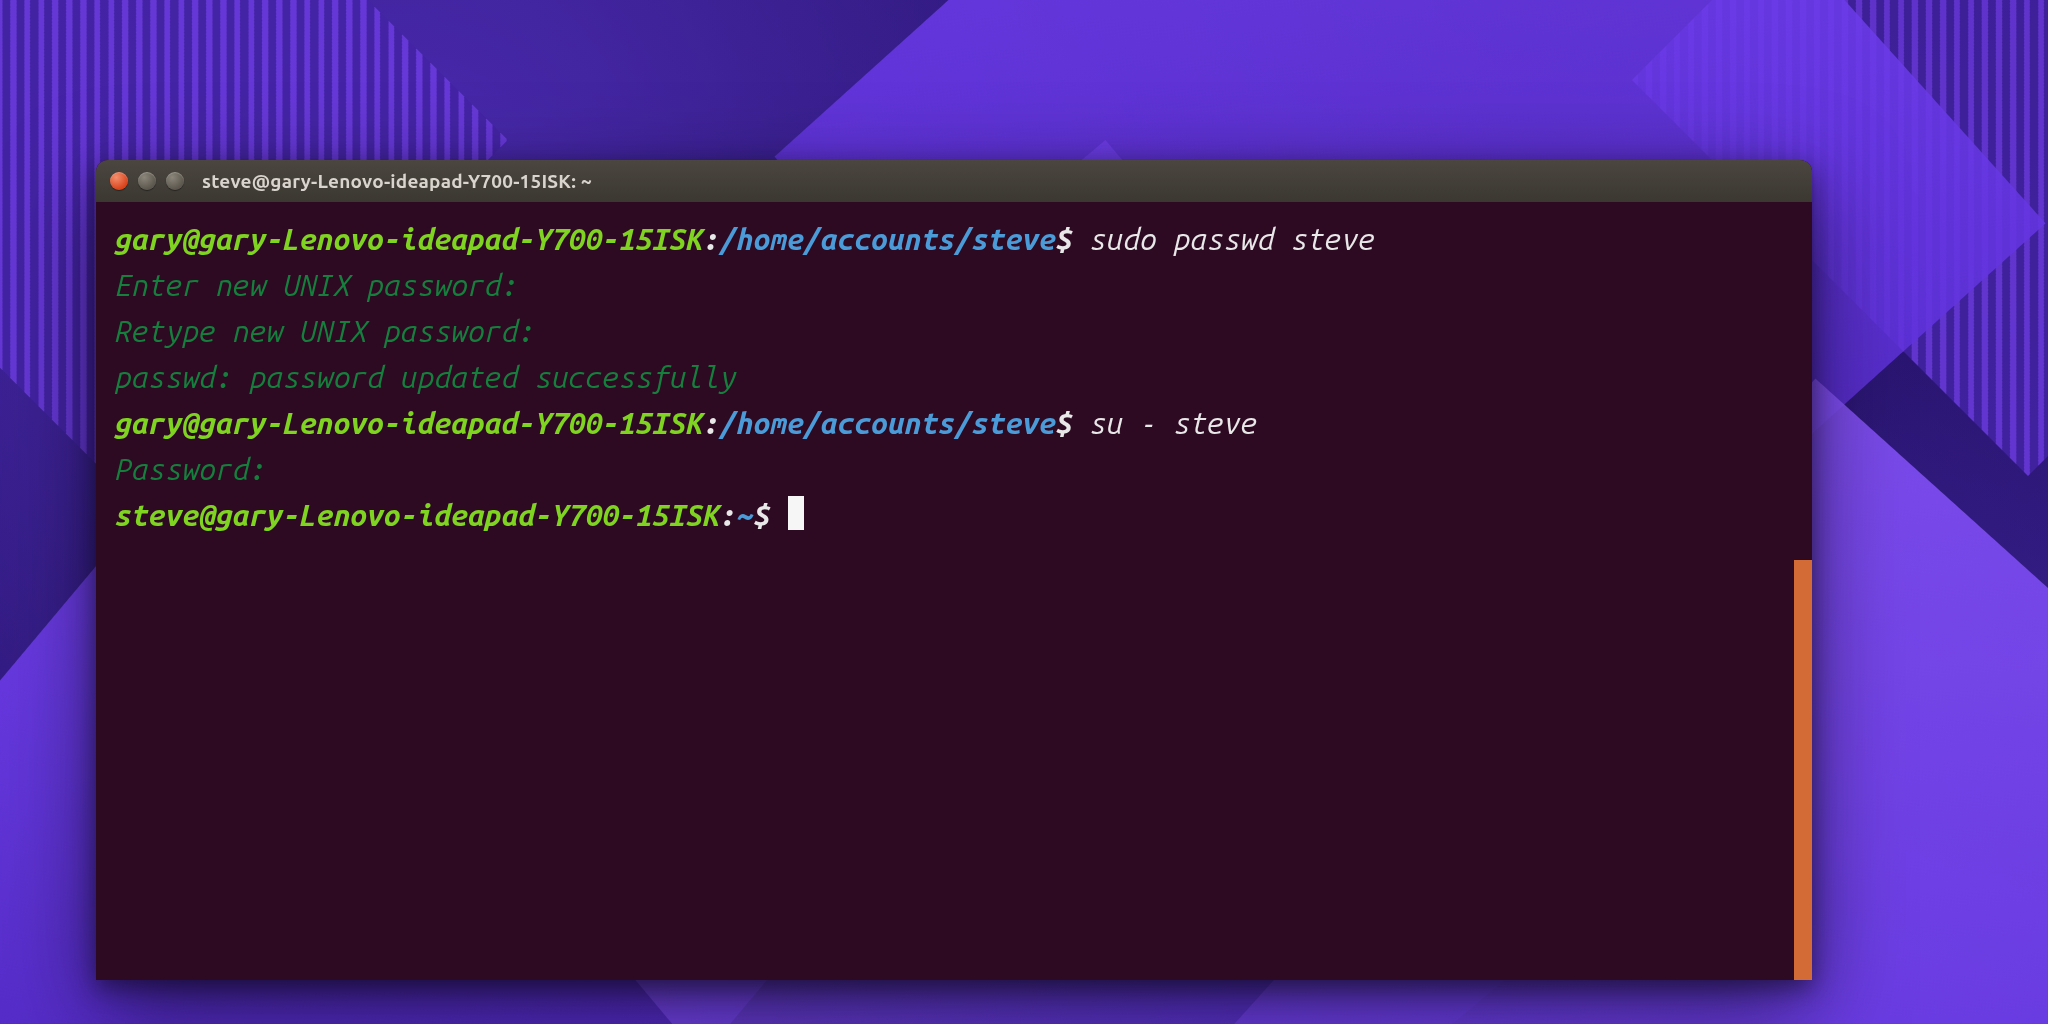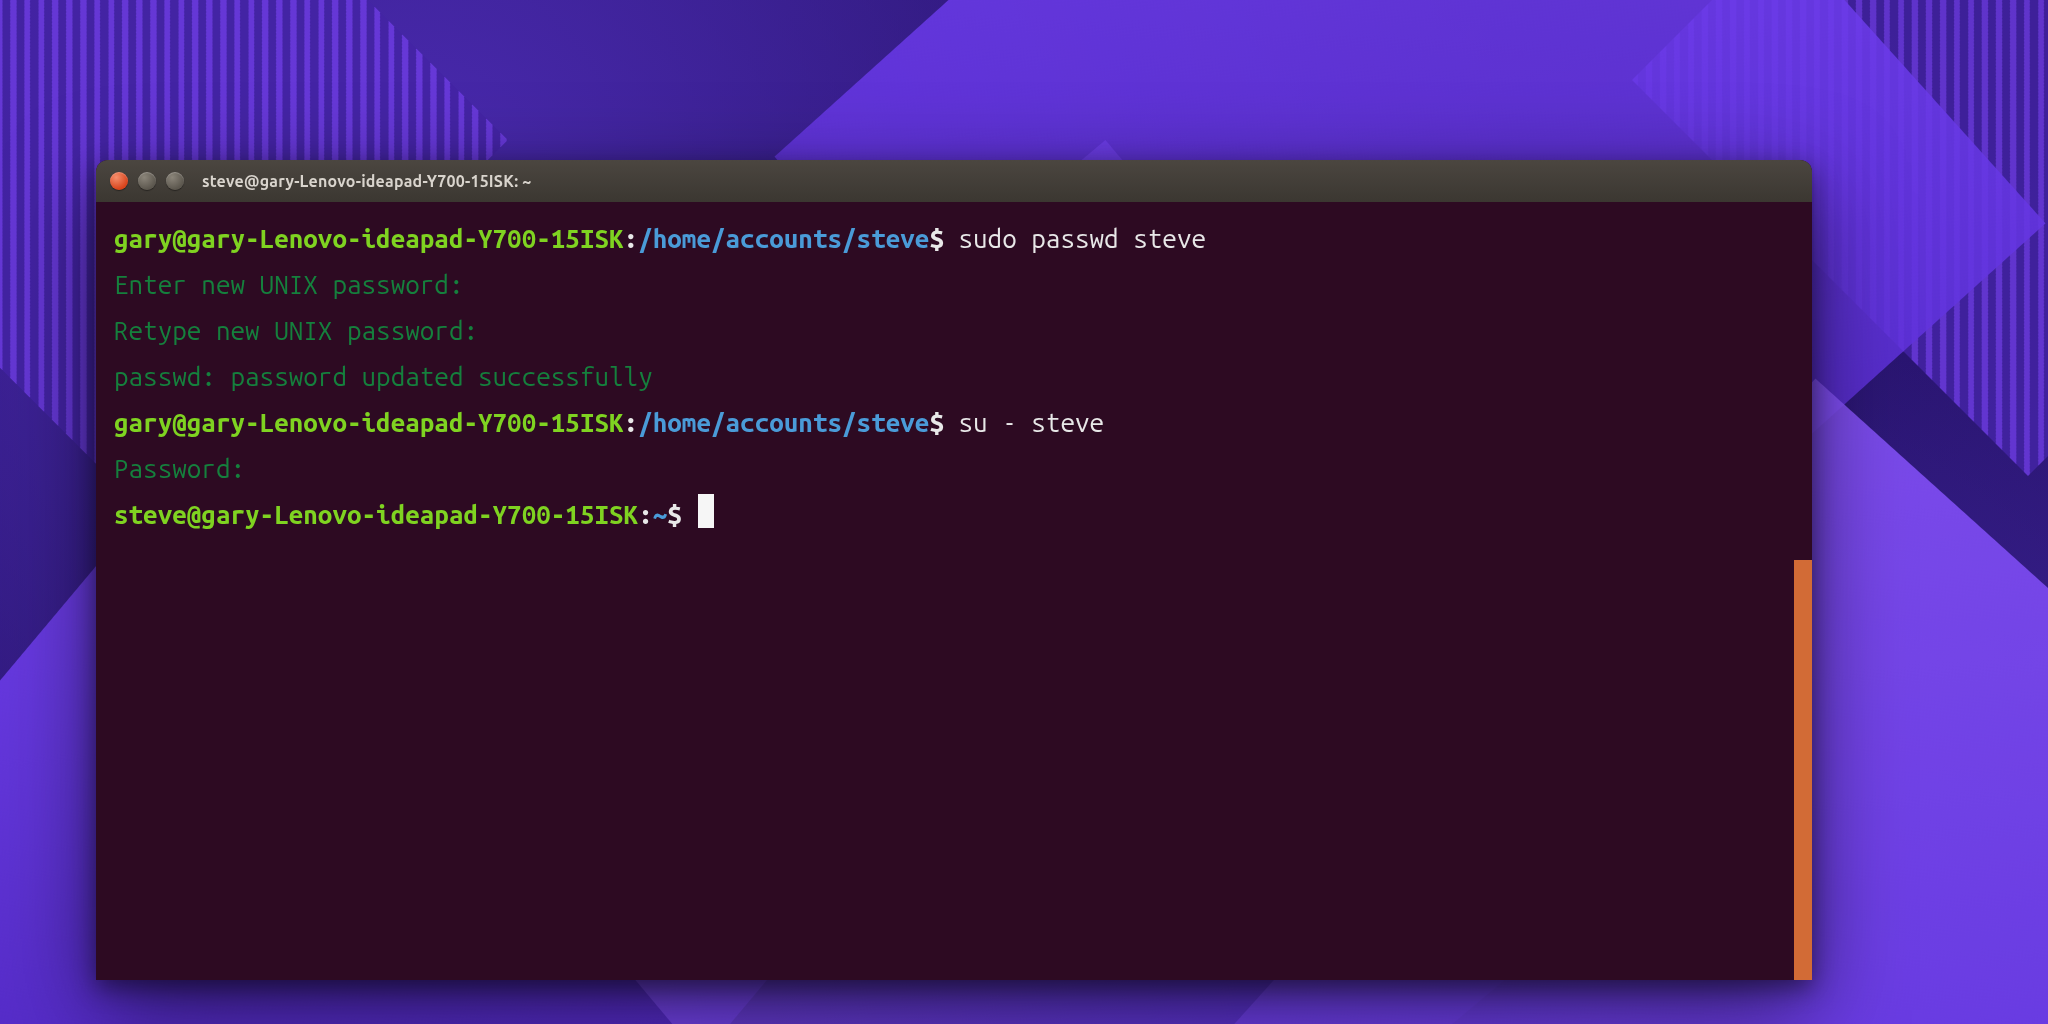--- a/index.html
+++ b/index.html
@@ -60,35 +60,36 @@
     width: 18px; height: 18px;
     border-radius: 50%;
     display: inline-block;
     box-shadow: inset 0 1px 1px rgba(255,255,255,0.25), 0 1px 1px rgba(0,0,0,0.4);
   }
   .wclose { background: radial-gradient(circle at 35% 30%, #f58f6d, #d8431b 70%); }
   .wmin, .wmax { background: radial-gradient(circle at 35% 30%, #8b857a, #5c574e 70%); }
   .title-text {
     margin-left: 8px;
     color: #d9d4cd;
-    font-size: 16px;
+    font-size: 19px;
     font-weight: 600;
     letter-spacing: 0.2px;
     white-space: nowrap;
   }
 
   .termbody {
     position: absolute;
     top: 42px; left: 0; right: 0; bottom: 0;
     background: #2d0a22;
     color: #e8e8e8;
-    font-size: 26px;
+    font-size: 30px;
     line-height: 46px;
     padding: 14px 18px 14px 18px;
     white-space: pre;
+    font-style: italic;
   }
 
   .scrollbar {
     position: absolute;
     right: 0;
     top: 400px;
     bottom: 0;
     width: 18px;
     background: #f07d3a;
     opacity: 0.85;

